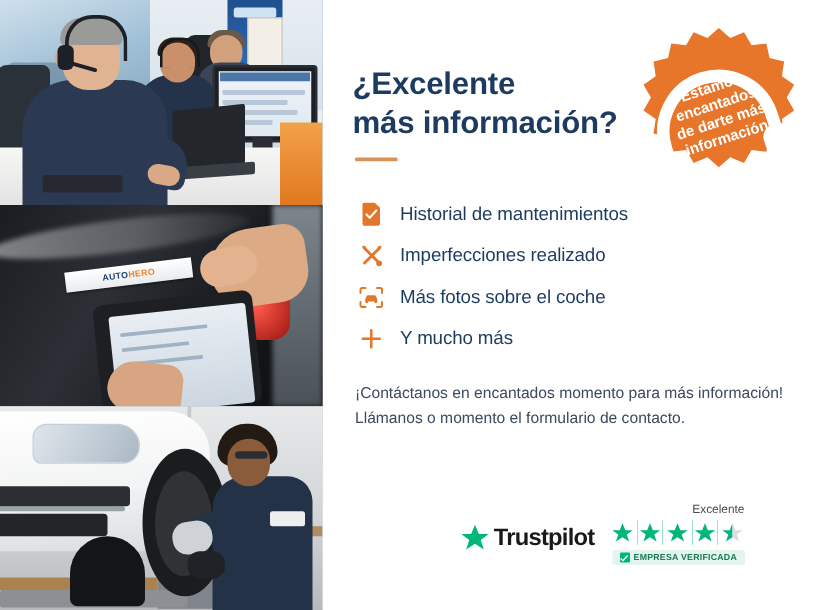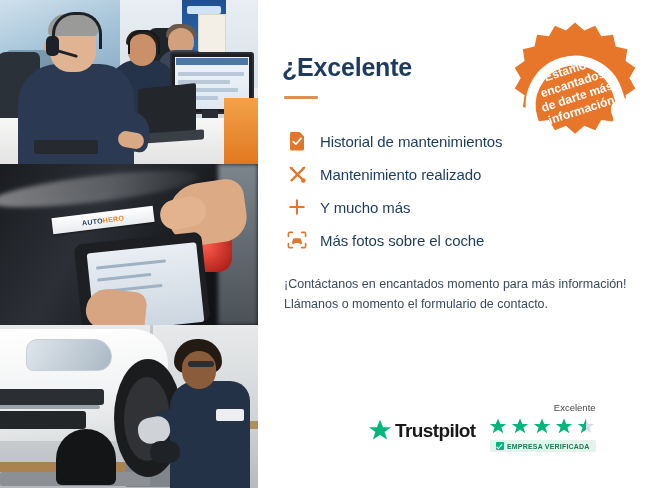--- a/index.html
+++ b/index.html
@@ -569,20 +569,21 @@
       <div class="p3-glove"></div>
       <div class="p3-glove2"></div>
     </div>
 
   </div>
 
   <div class="content">
 
     <h1 class="heading">
       <span>¿Excelente</span><br>
+      <span>más información?</span>
     </h1>
     <div class="rule"></div>
 
     <div class="badge">
       <svg viewBox="0 0 122 122" aria-hidden="true">
         <path d="M61 2 L70.5 10.4 L82 5.6 L88.3 16.3 L100.6 14.9 L103.3 27 L115.4 30 L113.6 42.2 L123.8 49.2 L117.6 60 L123.8 70.8 L113.6 77.8 L115.4 90 L103.3 93 L100.6 105.1 L88.3 103.7 L82 114.4 L70.5 109.6 L61 118 L51.5 109.6 L40 114.4 L33.7 103.7 L21.4 105.1 L18.7 93 L6.6 90 L8.4 77.8 L-1.8 70.8 L4.4 60 L-1.8 49.2 L8.4 42.2 L6.6 30 L18.7 27 L21.4 14.9 L33.7 16.3 L40 5.6 L51.5 10.4 Z" fill="#e8762a" transform="scale(0.96) translate(2.6,2.6)"></path>
       </svg>
       <div class="badge-head">
         <svg width="22" height="18" viewBox="0 0 22 18" aria-hidden="true">
           <path d="M3 13 V9 a8 8 0 0 1 16 0 v4" fill="none" stroke="#ffffff" stroke-width="1.8" stroke-linecap="round"></path>
@@ -615,49 +616,49 @@
           <svg width="19" height="19" viewBox="0 0 19 19" aria-hidden="true">
             <g stroke="#e2762a" stroke-width="2.3" stroke-linecap="round">
               <line x1="3.4" y1="3.4" x2="15.4" y2="15.4"></line>
               <line x1="15.6" y1="3.4" x2="3.6" y2="15.4"></line>
             </g>
             <path d="M2.2 1.4 l2.6 1 0.7 2.6 -2.5 -.6 -1.3 -1.8 Z" fill="#e2762a"></path>
             <path d="M16.8 1.4 l-2.6 1 -.7 2.6 2.5 -.6 1.3 -1.8 Z" fill="#e2762a"></path>
             <circle cx="15.3" cy="15.6" r="2.3" fill="#e2762a"></circle>
           </svg>
         </span>
-        <span class="feature-label">Mantenimiento realizado</span>
+        <span class="feature-label">Imperfecciones realizado</span>
       </li>
 
-
-      <li class="feature">
-        <span class="feature-icon">
-          <svg width="18" height="18" viewBox="0 0 18 18" aria-hidden="true">
-            <g stroke="#e2762a" stroke-width="2" stroke-linecap="round">
-              <line x1="9" y1="2.2" x2="9" y2="15.8"></line>
-              <line x1="2.2" y1="9" x2="15.8" y2="9"></line>
-            </g>
-          </svg>
-        </span>
-        <span class="feature-label">Y mucho más</span>
-      </li>
 
       <li class="feature">
         <span class="feature-icon">
           <svg width="20" height="18" viewBox="0 0 20 18" aria-hidden="true">
             <g fill="none" stroke="#e2762a" stroke-width="1.6" stroke-linecap="round">
               <path d="M1.4 5.4 V2.6 a1.2 1.2 0 0 1 1.2-1.2 H5.4"></path>
               <path d="M14.6 1.4 h2.8 a1.2 1.2 0 0 1 1.2 1.2 V5.4"></path>
               <path d="M18.6 12.6 v2.8 a1.2 1.2 0 0 1-1.2 1.2 H14.6"></path>
               <path d="M5.4 16.6 H2.6 a1.2 1.2 0 0 1-1.2-1.2 V12.6"></path>
             </g>
             <path d="M5.2 10.4 l1.1-2.6 a1 1 0 0 1 .9-.6 h5.6 a1 1 0 0 1 .9 .6 l1.1 2.6 v2.2 a.7 .7 0 0 1-.7 .7 h-.9 a.7 .7 0 0 1-.7-.7 v-.5 H7.5 v.5 a.7 .7 0 0 1-.7 .7 h-.9 a.7 .7 0 0 1-.7-.7 Z" fill="#e2762a"></path>
           </svg>
         </span>
         <span class="feature-label">Más fotos sobre el coche</span>
+      </li>
+
+      <li class="feature">
+        <span class="feature-icon">
+          <svg width="18" height="18" viewBox="0 0 18 18" aria-hidden="true">
+            <g stroke="#e2762a" stroke-width="2" stroke-linecap="round">
+              <line x1="9" y1="2.2" x2="9" y2="15.8"></line>
+              <line x1="2.2" y1="9" x2="15.8" y2="9"></line>
+            </g>
+          </svg>
+        </span>
+        <span class="feature-label">Y mucho más</span>
       </li>
 
     </ul>
 
     <p class="para">
       <span>¡Contáctanos en encantados momento para más información!</span><br>
       <span>Llámanos o momento el formulario de contacto.</span>
     </p>
 
     <div class="tp">

